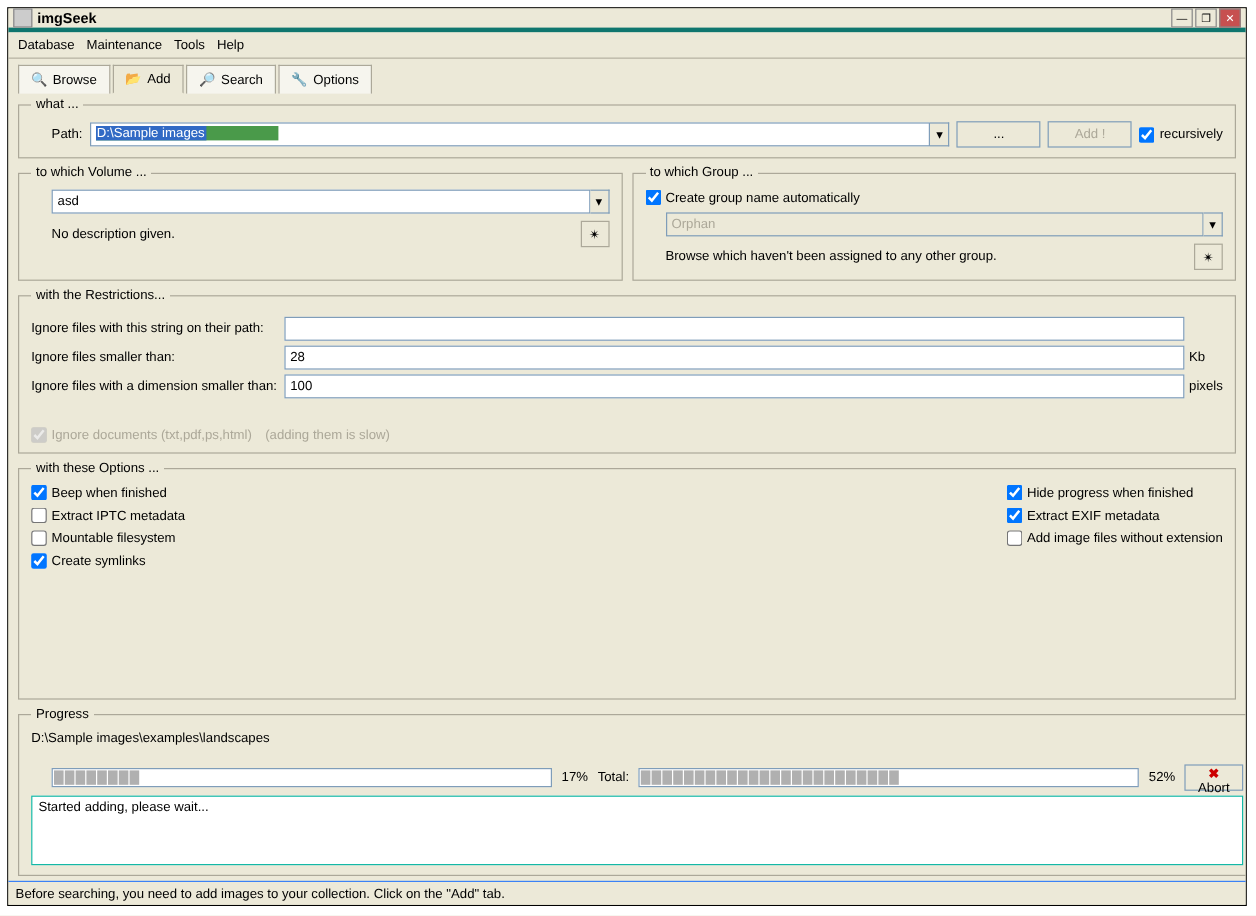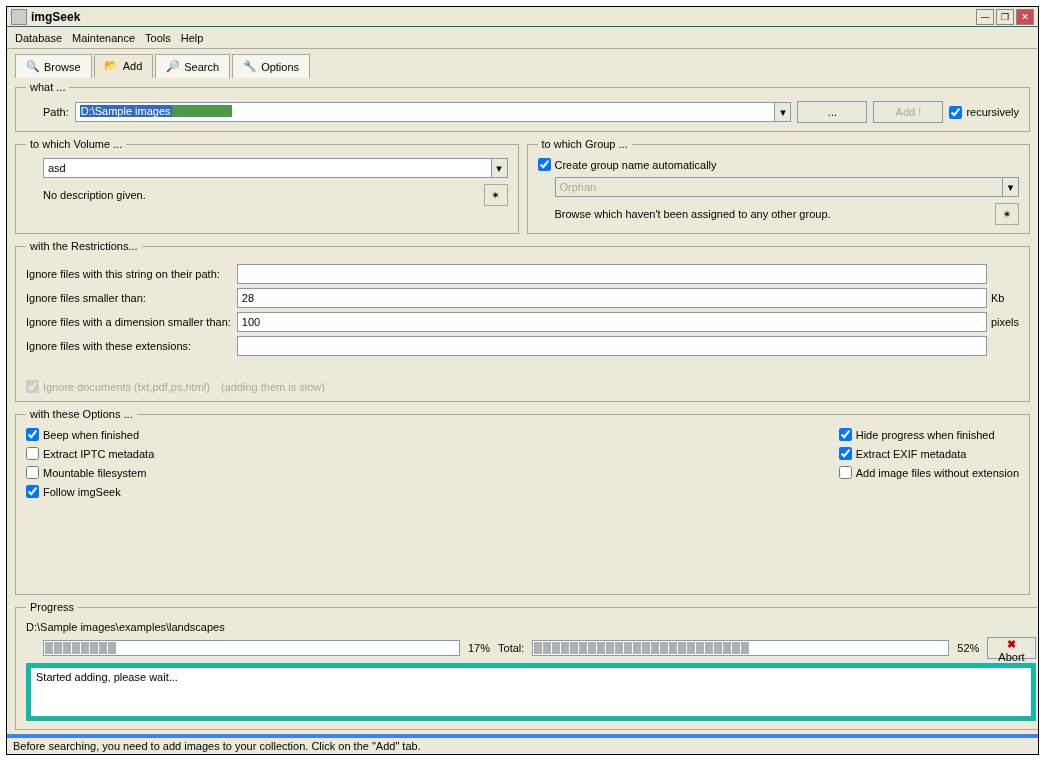--- a/index.html
+++ b/index.html
@@ -1,18 +1,18 @@
 <!DOCTYPE html>
 <html><head>
 <meta charset="utf-8">
 <style>
   * { box-sizing: border-box; }
   body { margin: 0; font-family: Tahoma, Verdana, sans-serif; font-size: 11px; background: #fff; padding: 6px; color: #000; }
   .window { border: 1px solid #000; width: 1033px; height: 749px; display: flex; flex-direction: column; background: #ece9d8; }
-  .titlebar { height: 20px; background: #ece9d8; display: flex; align-items: center; padding: 0 4px; border-bottom: 1px solid #0f766e; }
+  .titlebar { height: 20px; background: #ece9d8; display: flex; align-items: center; padding: 0 4px; border-bottom: 4px solid #0f766e; }
   .titlebar-icon { width: 16px; height: 16px; border: 1px solid #888; background: #ccc; margin-right: 4px; font-size: 7px; text-align:center; line-height:14px;}
   .titlebar-title { font-weight: bold; flex: 1; font-size: 12px; }
   .titlebar-buttons { display: flex; gap: 2px; }
   .titlebar-btn { width: 18px; height: 16px; border: 1px solid #888; background: #ece9d8; font-size: 9px; display:flex; align-items:center; justify-content:center; }
   .close-btn { background: #c75050; color: #fff; }
   .menubar { height: 22px; background: #ece9d8; display: flex; align-items: center; padding: 0 8px; gap: 10px; border-bottom: 1px solid #aca899; }
   .menu-item { cursor: default; }
   .content { flex: 1; padding: 4px 8px; display: flex; flex-direction: column; gap: 4px; background: #ece9d8; overflow: hidden; }
   .tabs { display: flex; }
   .tab { display: flex; align-items: center; gap: 4px; padding: 4px 10px; border: 1px solid #aca899; background: #f6f5ee; border-bottom: none; margin-right: 2px; cursor: default; position: relative; top: 1px; }
@@ -41,23 +41,23 @@
   .form-unit { display: table-cell; padding-left: 4px; width: 1%; white-space: nowrap; }
 
   .options-grid { display: flex; }
   .options-col { display: flex; flex-direction: column; gap: 6px; }
   .checkbox-row { display: flex; align-items: center; gap: 4px; }
   .checkbox-row input[type=checkbox] { margin: 0; }
   .disabled-text { color: #aca899; }
 
   .progress-bar { flex:1; height: 16px; border: 1px solid #7f9db9; background: #fff; display: flex; gap: 1px; padding: 1px; }
   .progress-seg { width: 8px; background: #b0b0b0; }
-  .log-box { border: 5px solid #14b8a6; background: #fff; height: 58px; margin-top: 4px; padding: 3px 5px; }
-
-  .statusbar { height: 20px; border-top: 4px solid #3b82f6; padding: 2px 6px; display: flex; align-items: center; background: #ece9d8; }
+  .log-box { border: 1px solid #14b8a6; background: #fff; height: 58px; margin-top: 4px; padding: 3px 5px; }
+
+  .statusbar { height: 20px; border-top: 1px solid #3b82f6; padding: 2px 6px; display: flex; align-items: center; background: #ece9d8; }
 
   .sel-text { background: #316ac5; color: #fff; padding: 0 1px; display:inline-block;}
   .highlight-green{ background:#4a9a4a; padding-right:60px;}
 </style>
 </head>
 <body>
 
 <div class="window">
   <div class="titlebar">
     <div class="titlebar-icon"></div>
@@ -160,25 +160,20 @@
           <div class="form-row">
             <div class="form-label2">Ignore files smaller than:</div>
             <div class="form-field"><input class="text-input" style="width: 100%;" value="28"></div>
             <div class="form-unit">Kb</div>
           </div>
           <div class="form-row">
             <div class="form-label2">Ignore files with a dimension smaller than:</div>
             <div class="form-field"><input class="text-input" style="width: 100%;" value="100"></div>
             <div class="form-unit">pixels</div>
           </div>
-          <div class="form-row">
-            <div class="form-label2">Ignore files with these extensions:</div>
-            <div class="form-field"><input class="text-input" style="width: 100%;" value=""></div>
-            <div class="form-unit"></div>
-          </div>
         </div>
         <label class="checkbox-row disabled-text" style="margin-top:20px">
           <input type="checkbox" checked="" disabled="" style="">
           <span>Ignore documents (txt,pdf,ps,html)</span>
           &nbsp;<span>(adding them is slow)</span>
         </label>
       </fieldset>
 
       <fieldset style="flex:1">
         <legend>with these Options ...</legend>
@@ -191,21 +186,21 @@
             <label class="checkbox-row">
                 <input type="checkbox" style="">
                 <span>Extract IPTC metadata</span>
               </label>
             <label class="checkbox-row">
                 <input type="checkbox" style="">
                 <span>Mountable filesystem</span>
               </label>
             <label class="checkbox-row">
                 <input type="checkbox" checked="" style="">
-                <span>Follow imgSeek</span>
+                <span>Create symlinks</span>
               </label>
           </div>
           <div class="options-col">
             <label class="checkbox-row">
                 <input type="checkbox" checked="" style="">
                 <span>Hide progress when finished</span>
               </label>
             <label class="checkbox-row">
                 <input type="checkbox" checked="" style="">
                 <span>Extract EXIF metadata</span>
@@ -213,21 +208,21 @@
             <label class="checkbox-row">
                 <input type="checkbox" style="">
                 <span>Add image files without extension</span>
               </label>
           </div>
         </div>
       </fieldset>
 
       <fieldset>
         <legend>Progress</legend>
-        <div style="margin-bottom:4px">D:\Sample images\examples\landscapes</div>
+        <div style="margin-bottom:16px">D:\Sample images\examples\landscapes</div>
         <div class="row" style="gap:8px">
           <div class="progress-bar" id="pb1">
               <div class="progress-seg"></div>
               <div class="progress-seg"></div>
               <div class="progress-seg"></div>
               <div class="progress-seg"></div>
               <div class="progress-seg"></div>
               <div class="progress-seg"></div>
               <div class="progress-seg"></div>
               <div class="progress-seg"></div>

